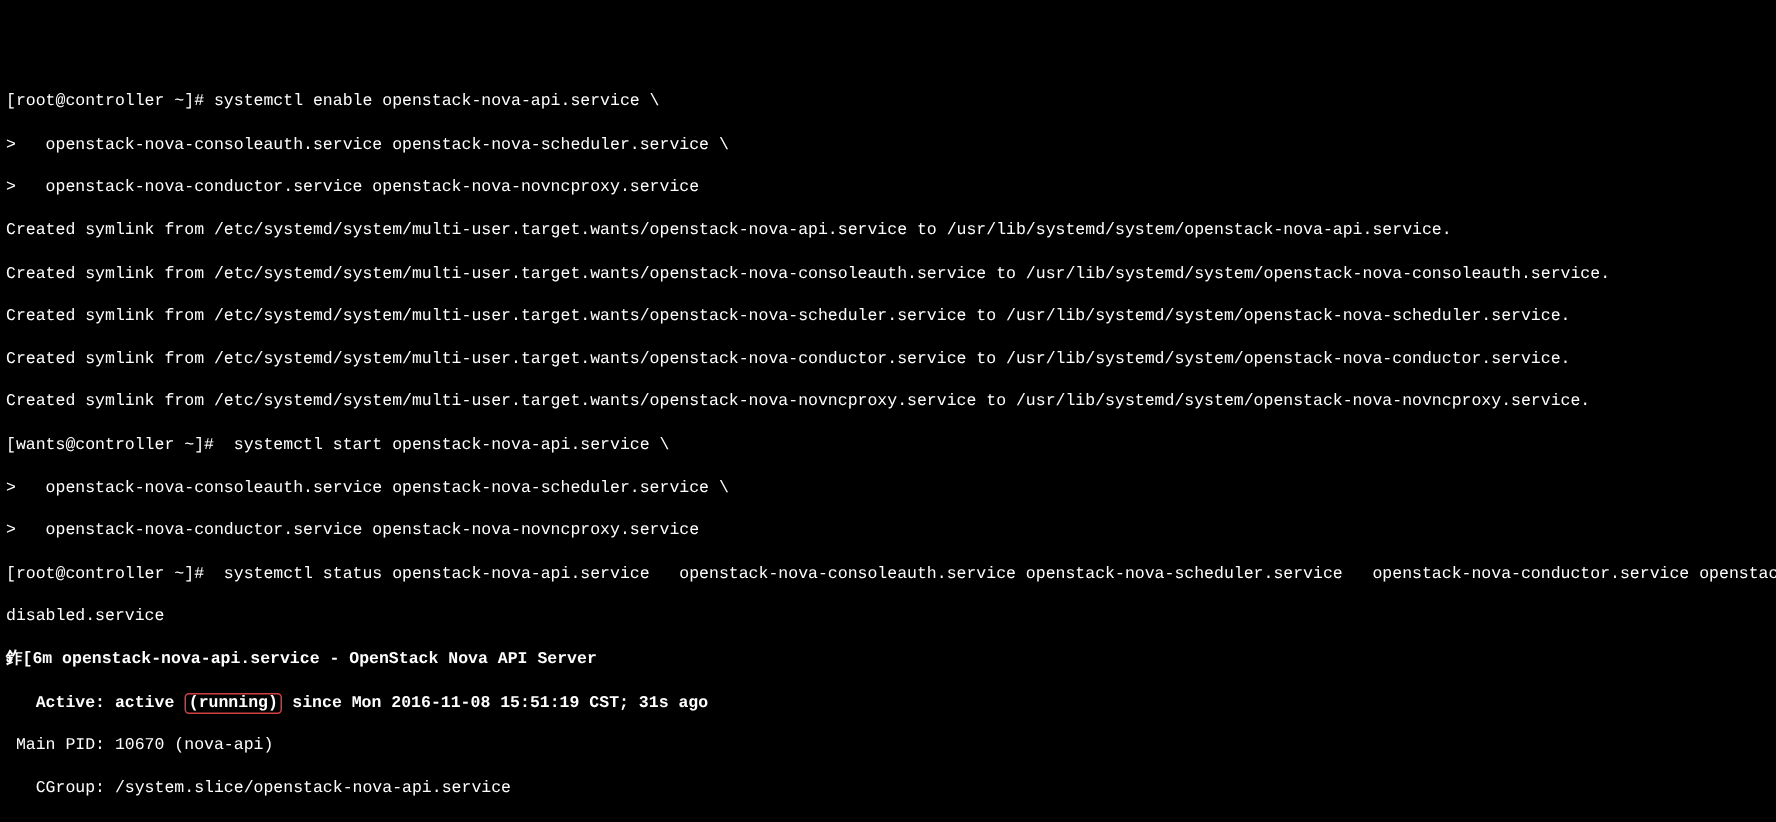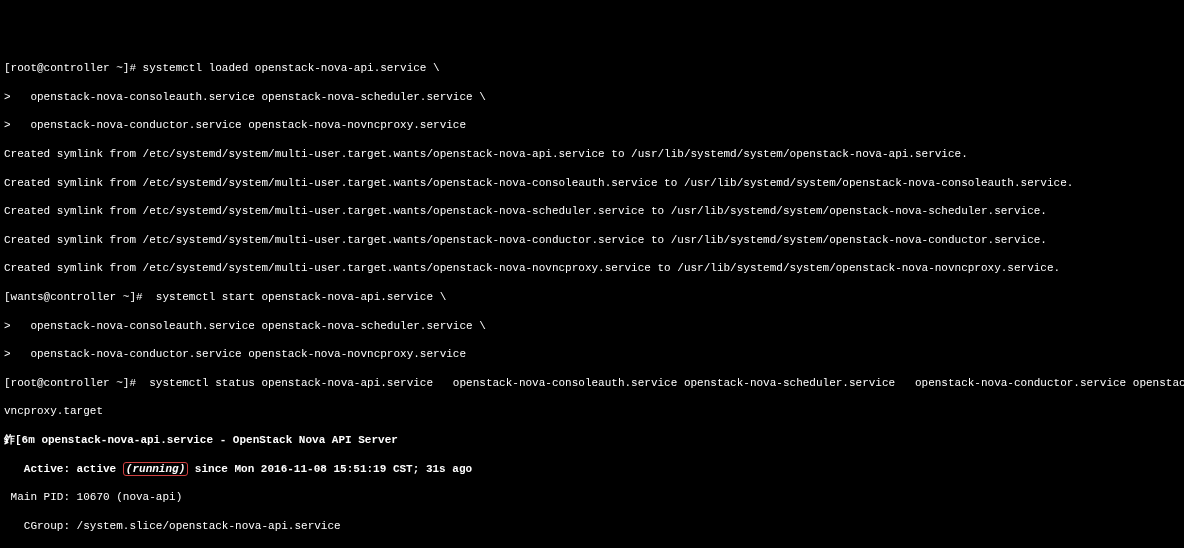--- a/index.html
+++ b/index.html
@@ -20,41 +20,40 @@
     .line {
       white-space: pre;
     }
     .bold {
       font-weight: bold;
     }
     .highlight {
       border: 1px solid #d04040;
       border-radius: 3px;
       padding: 0 2px;
-      font-style: italic;
     }
   </style>
 </head>
 <body>
 
 
 
-<div><div class="line">[root@controller ~]# systemctl loaded openstack-nova-api.service \</div>
+<div><div class="line">[root@controller ~]# systemctl enable openstack-nova-api.service \</div>
 <div class="line">&gt;   openstack-nova-consoleauth.service openstack-nova-scheduler.service \</div>
 <div class="line">&gt;   openstack-nova-conductor.service openstack-nova-novncproxy.service</div>
 <div class="line">Created symlink from /etc/systemd/system/multi-user.target.wants/openstack-nova-api.service to /usr/lib/systemd/system/openstack-nova-api.service.</div>
 <div class="line">Created symlink from /etc/systemd/system/multi-user.target.wants/openstack-nova-consoleauth.service to /usr/lib/systemd/system/openstack-nova-consoleauth.service.</div>
 <div class="line">Created symlink from /etc/systemd/system/multi-user.target.wants/openstack-nova-scheduler.service to /usr/lib/systemd/system/openstack-nova-scheduler.service.</div>
 <div class="line">Created symlink from /etc/systemd/system/multi-user.target.wants/openstack-nova-conductor.service to /usr/lib/systemd/system/openstack-nova-conductor.service.</div>
 <div class="line">Created symlink from /etc/systemd/system/multi-user.target.wants/openstack-nova-novncproxy.service to /usr/lib/systemd/system/openstack-nova-novncproxy.service.</div>
 <div class="line">[wants@controller ~]#  systemctl start openstack-nova-api.service \</div>
 <div class="line">&gt;   openstack-nova-consoleauth.service openstack-nova-scheduler.service \</div>
 <div class="line">&gt;   openstack-nova-conductor.service openstack-nova-novncproxy.service</div>
 <div class="line">[root@controller ~]#  systemctl status openstack-nova-api.service   openstack-nova-consoleauth.service openstack-nova-scheduler.service   openstack-nova-conductor.service openstack-nova-no</div>
-<div class="line">vncproxy.target</div>
+<div class="line">disabled.service</div>
 <div class="line bold"><span>鈼</span><span>[6m openstack-nova-api.service - OpenStack Nova API Server</span></div>
 <div class="line bold"><span>   Active: active </span><span class="highlight">(running)</span><span> since Mon 2016-11-08 15:51:19 CST; 31s ago</span></div>
 <div class="line"> Main PID: 10670 (nova-api)</div>
 <div class="line">   CGroup: /system.slice/openstack-nova-api.service</div>
 
 
 
 
 
 

